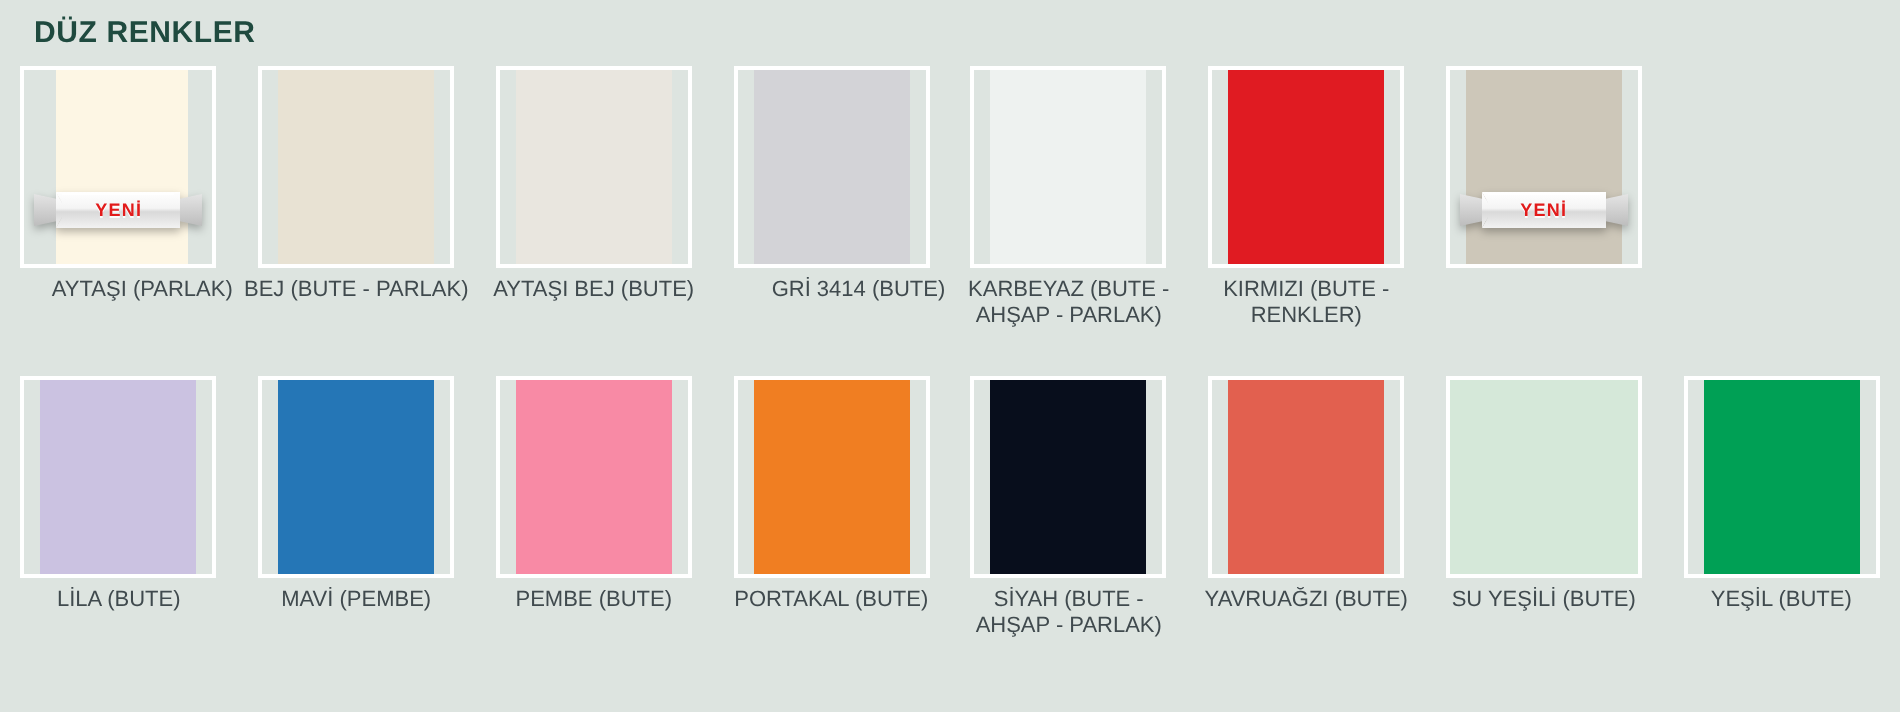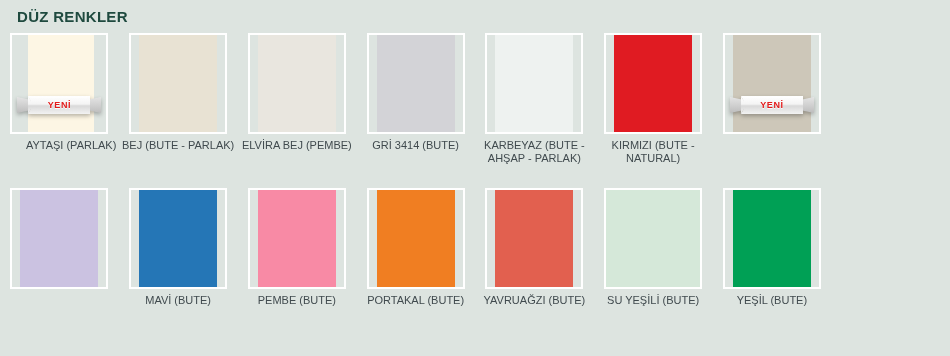--- a/index.html
+++ b/index.html
@@ -146,39 +146,39 @@
         <div class="cell">
           <div class="card">
             <div class="swatch wide" style="background: rgb(232, 226, 211);"></div>
           </div>
           <div class="label" style="color: rgb(64, 74, 78);">BEJ (BUTE - PARLAK)</div>
         </div>
         <div class="cell">
           <div class="card">
             <div class="swatch wide" style="background: rgb(233, 230, 223);"></div>
           </div>
-          <div class="label" style="color: rgb(64, 74, 78);">ELVİRA BEJ (PEMBE)</div>
+          <div class="label" style="color: rgb(64, 74, 78);">AYTAŞI BEJ (BUTE)</div>
         </div>
         <div class="cell">
           <div class="card">
             <div class="swatch wide" style="background: rgb(211, 211, 215);"></div>
           </div>
-          <div class="label" style="color: rgb(64, 74, 78);">GRİ 3414 (BUTE)</div>
+          <div class="label" style="color: rgb(64, 74, 78); text-align: right;">GRİ 3414 (BUTE)</div>
         </div>
         <div class="cell">
           <div class="card">
             <div class="swatch wide" style="background: rgb(238, 242, 240);"></div>
           </div>
           <div class="label" style="color: rgb(64, 74, 78);">KARBEYAZ (BUTE - AHŞAP - PARLAK)</div>
         </div>
         <div class="cell">
           <div class="card">
             <div class="swatch wide" style="background: rgb(224, 27, 34);"></div>
           </div>
-          <div class="label" style="color: rgb(64, 74, 78);">KIRMIZI (BUTE - NATURAL)</div>
+          <div class="label" style="color: rgb(64, 74, 78);">KIRMIZI (BUTE - RENKLER)</div>
         </div>
         <div class="cell">
           <div class="card">
             <div class="swatch wide" style="background: rgb(205, 199, 185);"></div>
             <div class="ribbon">
               <svg viewBox="0 0 84 18" preserveAspectRatio="none" aria-hidden="true">
                 <defs>
                   <linearGradient id="rgrad" x1="0" y1="0" x2="0" y2="1">
                     <stop offset="0%" stop-color="#ffffff"></stop>
                     <stop offset="45%" stop-color="#f4f4f4"></stop>
@@ -201,41 +201,48 @@
               <div class="ribbon-label" style="color: rgb(226, 27, 27);">YENİ</div>
             </div>
           </div>
         </div>
       </div>
     <div class="row row2">
         <div class="cell">
           <div class="card">
             <div class="swatch wide" style="background: rgb(203, 194, 225);"></div>
           </div>
+          <div class="label" style="color: rgb(64, 74, 78);">LİLA (BUTE)</div>
         </div>
         <div class="cell">
           <div class="card">
             <div class="swatch wide" style="background: rgb(37, 118, 182);"></div>
           </div>
-          <div class="label" style="color: rgb(64, 74, 78);">MAVİ (BUTE)</div>
+          <div class="label" style="color: rgb(64, 74, 78);">MAVİ (PEMBE)</div>
         </div>
         <div class="cell">
           <div class="card">
             <div class="swatch wide" style="background: rgb(248, 138, 165);"></div>
           </div>
           <div class="label" style="color: rgb(64, 74, 78);">PEMBE (BUTE)</div>
         </div>
         <div class="cell">
           <div class="card">
             <div class="swatch wide" style="background: rgb(240, 126, 34);"></div>
           </div>
           <div class="label" style="color: rgb(64, 74, 78);">PORTAKAL (BUTE)</div>
         </div>
         <div class="cell">
           <div class="card">
+            <div class="swatch wide" style="background: rgb(8, 14, 28);"></div>
+          </div>
+          <div class="label" style="color: rgb(64, 74, 78);">SİYAH (BUTE - AHŞAP - PARLAK)</div>
+        </div>
+        <div class="cell">
+          <div class="card">
             <div class="swatch wide" style="background: rgb(226, 96, 79);"></div>
           </div>
           <div class="label" style="color: rgb(64, 74, 78);">YAVRUAĞZI (BUTE)</div>
         </div>
         <div class="cell">
           <div class="card">
             <div class="swatch full" style="background: rgb(213, 232, 217);"></div>
           </div>
           <div class="label" style="color: rgb(64, 74, 78);">SU YEŞİLİ (BUTE)</div>
         </div>

